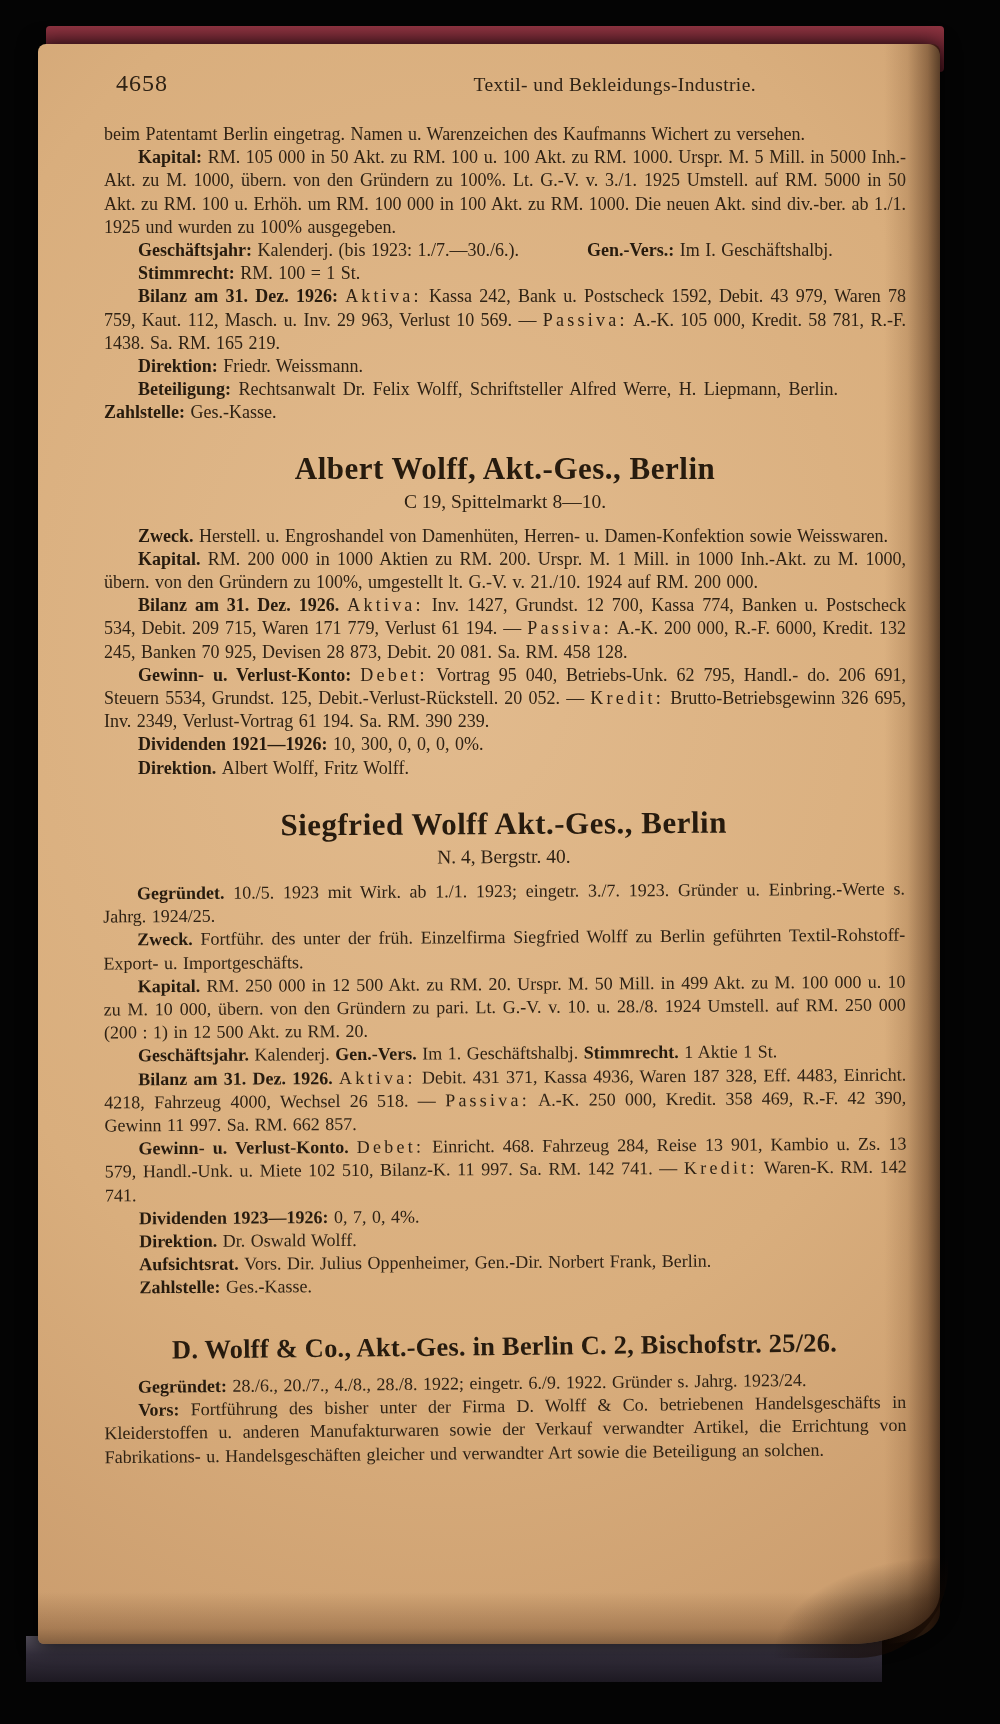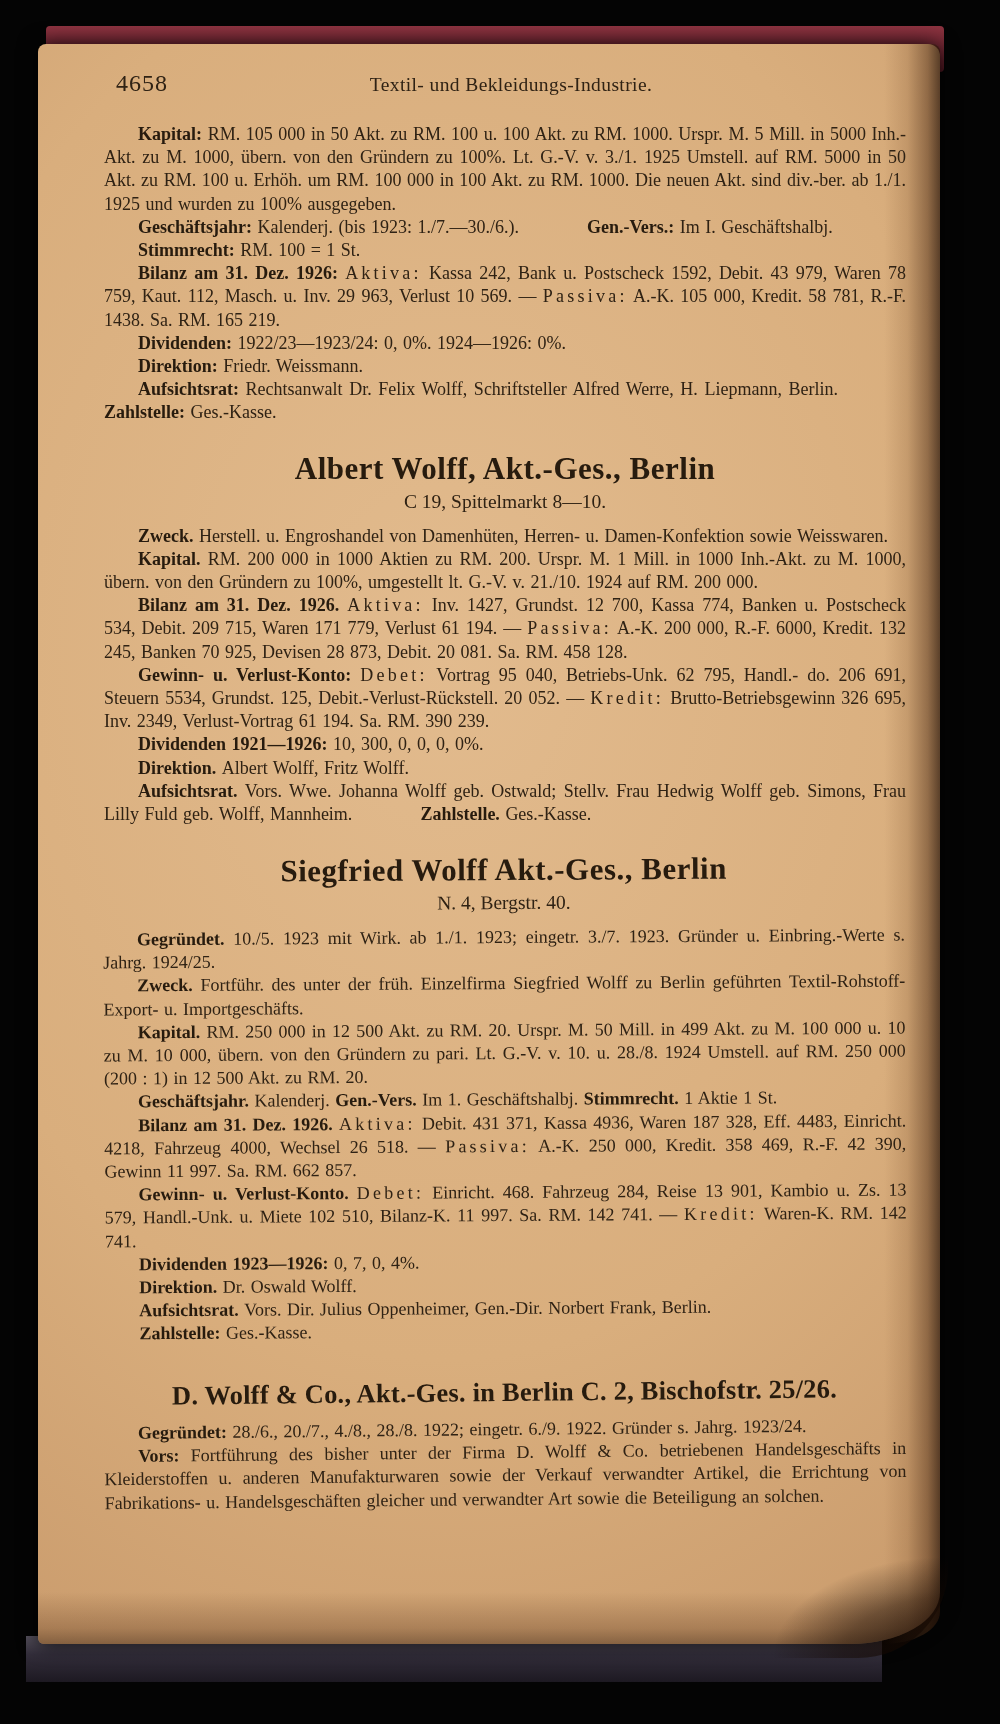--- a/index.html
+++ b/index.html
@@ -34,21 +34,21 @@
     border-radius:0 0 90px 6px / 0 0 52px 6px;
   }
   .curl-shadow{
     position:absolute;right:-8px;bottom:-14px;width:260px;height:150px;
     background:radial-gradient(90% 90% at 100% 100%, rgba(20,8,2,0.85) 0%, rgba(20,8,2,0.45) 45%, rgba(20,8,2,0) 75%);
     border-radius:0 0 90px 0;
   }
   .content{position:absolute;left:66px;top:26px;width:802px;color:#2f2214;}
   .pagehead{display:flex;align-items:baseline;margin:0 0 26px 0;}
   .page-number{font-size:24px;letter-spacing:1px;margin-left:12px;width:150px;}
-  .running-title{flex:1;text-align:center;font-size:19.5px;letter-spacing:0.4px;padding-right:150px;}
+  .running-title{flex:1;text-align:right;font-size:19.5px;letter-spacing:0.4px;padding-right:150px;}
   .para{
     margin:0;font-size:18px;line-height:23.2px;text-align:justify;text-indent:34px;
     word-spacing:1px;
   }
   .para.noindent{text-indent:0;}
   .seg-b{font-weight:700;color:#271b0e;}
   .seg-p{}
   .seg-sp{letter-spacing:0.18em;}
   .gap{display:inline-block;width:68px;}
   .entry h2{
@@ -72,38 +72,37 @@
     <div class="page-bottom-shade"></div>
     <div class="curl-shadow"></div>
 
     <div class="content">
       <div class="pagehead">
         <span class="page-number">4658</span>
         <span class="running-title">Textil- und Bekleidungs-Industrie.</span>
       </div>
       <div id="entries">
           <section class="entry entry-1">
+            <p class="para noindent"><span class="seg-p">beim Patentamt Berlin eingetrag. Namen u. Warenzeichen des Kaufmanns Wichert zu versehen.</span></p>
             <p class="para"><span class="seg-b">Kapital: </span><span class="seg-p">RM. 105 000 in 50 Akt. zu RM. 100 u. 100 Akt. zu RM. 1000. Urspr. M. 5 Mill. in 5000 Inh.-Akt. zu M. 1000, übern. von den Gründern zu 100%. Lt. G.-V. v. 3./1. 1925 Umstell. auf RM. 5000 in 50 Akt. zu RM. 100 u. Erhöh. um RM. 100 000 in 100 Akt. zu RM. 1000. Die neuen Akt. sind div.-ber. ab 1./1. 1925 und wurden zu 100% ausgegeben.</span></p>
             <p class="para"><span class="seg-b">Geschäftsjahr: </span><span class="seg-p">Kalenderj. (bis 1923: 1./7.—30./6.).</span><span class="gap"></span><span class="seg-b">Gen.-Vers.: </span><span class="seg-p">Im I. Geschäftshalbj.</span></p>
             <p class="para"><span class="seg-b">Stimmrecht: </span><span class="seg-p">RM. 100 = 1 St.</span></p>
             <p class="para"><span class="seg-b">Bilanz am 31. Dez. 1926: </span><span class="seg-sp">Aktiva:</span><span class="seg-p"> Kassa 242, Bank u. Postscheck 1592, Debit. 43 979, Waren 78 759, Kaut. 112, Masch. u. Inv. 29 963, Verlust 10 569. — </span><span class="seg-sp">Passiva:</span><span class="seg-p"> A.-K. 105 000, Kredit. 58 781, R.-F. 1438.  Sa. RM. 165 219.</span></p>
-            <p class="para"><span class="seg-b">Dividenden: </span><span class="seg-p">1922/23—1923/24: 0, 0%.  1924—1926: 0%.</span></p>
             <p class="para"><span class="seg-b">Direktion: </span><span class="seg-p">Friedr. Weissmann.</span></p>
-            <p class="para"><span class="seg-b">Aufsichtsrat: </span><span class="seg-p">Rechtsanwalt Dr. Felix Wolff, Schriftsteller Alfred Werre, H. Liepmann, Berlin.</span><span class="gap"></span><span class="seg-b">Zahlstelle: </span><span class="seg-p">Ges.-Kasse.</span></p>
+            <p class="para"><span class="seg-b">Beteiligung: </span><span class="seg-p">Rechtsanwalt Dr. Felix Wolff, Schriftsteller Alfred Werre, H. Liepmann, Berlin.</span><span class="gap"></span><span class="seg-b">Zahlstelle: </span><span class="seg-p">Ges.-Kasse.</span></p>
           </section>
           <section class="entry entry-2">
             <h2>Albert Wolff, Akt.-Ges., Berlin</h2>
             <div class="address">C 19, Spittelmarkt 8—10.</div>
             <p class="para"><span class="seg-b">Zweck. </span><span class="seg-p">Herstell. u. Engroshandel von Damenhüten, Herren- u. Damen-Konfektion sowie Weisswaren.</span></p>
             <p class="para"><span class="seg-b">Kapital. </span><span class="seg-p">RM. 200 000 in 1000 Aktien zu RM. 200.  Urspr. M. 1 Mill. in 1000 Inh.-Akt. zu M. 1000, übern. von den Gründern zu 100%, umgestellt lt. G.-V. v. 21./10. 1924 auf RM. 200 000.</span></p>
             <p class="para"><span class="seg-b">Bilanz am 31. Dez. 1926. </span><span class="seg-sp">Aktiva:</span><span class="seg-p"> Inv. 1427, Grundst. 12 700, Kassa 774, Banken u. Postscheck 534, Debit. 209 715, Waren 171 779, Verlust 61 194. — </span><span class="seg-sp">Passiva:</span><span class="seg-p"> A.-K. 200 000, R.-F. 6000, Kredit. 132 245, Banken 70 925, Devisen 28 873, Debit. 20 081.  Sa. RM. 458 128.</span></p>
             <p class="para"><span class="seg-b">Gewinn- u. Verlust-Konto: </span><span class="seg-sp">Debet:</span><span class="seg-p"> Vortrag 95 040, Betriebs-Unk. 62 795, Handl.- do. 206 691, Steuern 5534, Grundst. 125, Debit.-Verlust-Rückstell. 20 052. — </span><span class="seg-sp">Kredit:</span><span class="seg-p"> Brutto-Betriebsgewinn 326 695, Inv. 2349, Verlust-Vortrag 61 194.  Sa. RM. 390 239.</span></p>
             <p class="para"><span class="seg-b">Dividenden 1921—1926: </span><span class="seg-p">10, 300, 0, 0, 0, 0%.</span></p>
             <p class="para"><span class="seg-b">Direktion. </span><span class="seg-p">Albert Wolff, Fritz Wolff.</span></p>
-            <p class="para"><span class="seg-b">Aufsichtsrat. </span><span class="seg-p">Vors. Wwe. Johanna Wolff geb. Ostwald; Stellv. Frau Hedwig Wolff geb. Simons, Frau Lilly Fuld geb. Wolff, Mannheim.</span><span class="gap"></span><span class="seg-b">Zahlstelle. </span><span class="seg-p">Ges.-Kasse.</span></p>
           </section>
           <section class="entry entry-3">
             <h2>Siegfried Wolff Akt.-Ges., Berlin</h2>
             <div class="address">N. 4, Bergstr. 40.</div>
             <p class="para"><span class="seg-b">Gegründet. </span><span class="seg-p">10./5. 1923 mit Wirk. ab 1./1. 1923; eingetr. 3./7. 1923.  Gründer u. Einbring.-Werte s. Jahrg. 1924/25.</span></p>
             <p class="para"><span class="seg-b">Zweck. </span><span class="seg-p">Fortführ. des unter der früh. Einzelfirma Siegfried Wolff zu Berlin geführten Textil-Rohstoff-Export- u. Importgeschäfts.</span></p>
             <p class="para"><span class="seg-b">Kapital. </span><span class="seg-p">RM. 250 000 in 12 500 Akt. zu RM. 20.  Urspr. M. 50 Mill. in 499 Akt. zu M. 100 000 u. 10 zu M. 10 000, übern. von den Gründern zu pari.  Lt. G.-V. v. 10. u. 28./8. 1924 Umstell. auf RM. 250 000 (200 : 1) in 12 500 Akt. zu RM. 20.</span></p>
             <p class="para"><span class="seg-b">Geschäftsjahr. </span><span class="seg-p">Kalenderj. </span><span class="seg-b">Gen.-Vers. </span><span class="seg-p">Im 1. Geschäftshalbj.  </span><span class="seg-b">Stimmrecht. </span><span class="seg-p">1 Aktie 1 St.</span></p>
             <p class="para"><span class="seg-b">Bilanz am 31. Dez. 1926. </span><span class="seg-sp">Aktiva:</span><span class="seg-p"> Debit. 431 371, Kassa 4936, Waren 187 328, Eff. 4483, Einricht. 4218, Fahrzeug 4000, Wechsel 26 518. — </span><span class="seg-sp">Passiva:</span><span class="seg-p"> A.-K. 250 000, Kredit. 358 469, R.-F. 42 390, Gewinn 11 997.  Sa. RM. 662 857.</span></p>
             <p class="para"><span class="seg-b">Gewinn- u. Verlust-Konto. </span><span class="seg-sp">Debet:</span><span class="seg-p"> Einricht. 468. Fahrzeug 284, Reise 13 901, Kambio u. Zs. 13 579, Handl.-Unk. u. Miete 102 510, Bilanz-K. 11 997.  Sa. RM. 142 741. — </span><span class="seg-sp">Kredit:</span><span class="seg-p"> Waren-K. RM. 142 741.</span></p>

